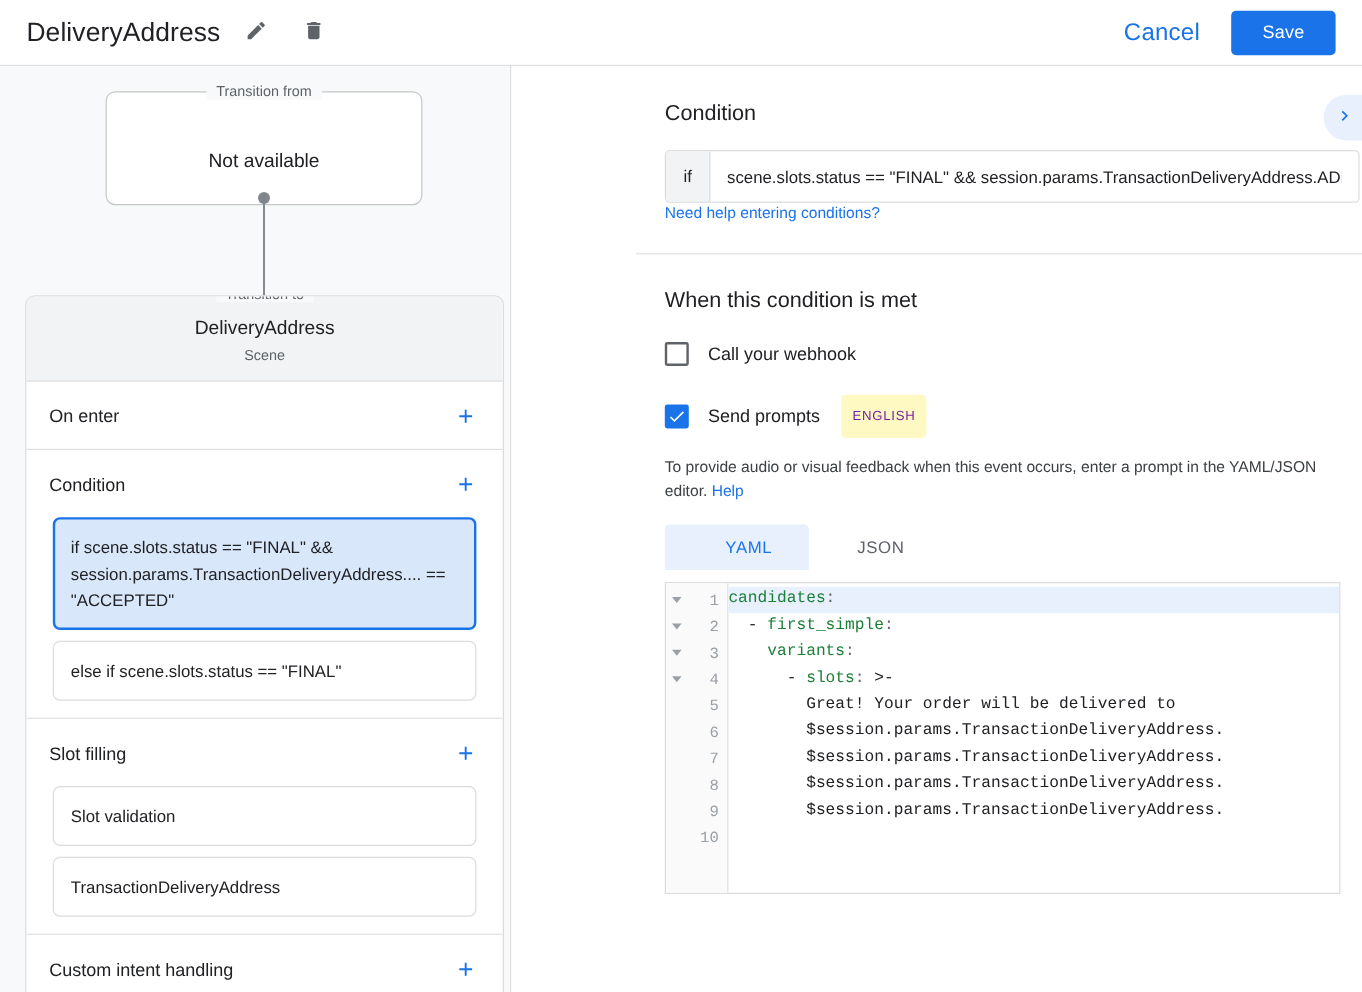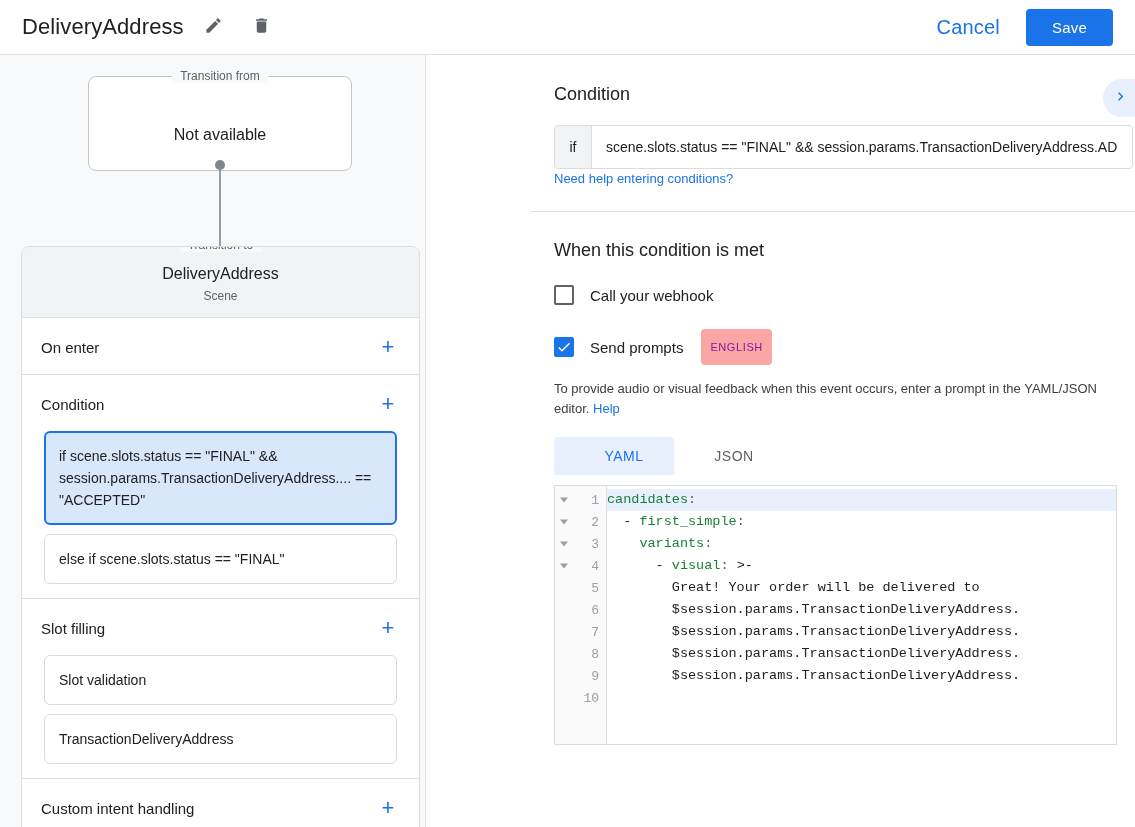--- a/index.html
+++ b/index.html
@@ -142,21 +142,21 @@
   .check-row { display: flex; align-items: center; margin-top: 24px; }
   .checkbox {
     width: 20px; height: 20px; border: 2px solid #5f6368; border-radius: 2px;
     background: #ffffff; cursor: pointer; flex: 0 0 20px;
   }
   .checkbox.checked {
     background: #1a73e8; border-color: #1a73e8; position: relative;
   }
   .check-label { font-size: 15px; color: #202124; font-weight: 500; margin-left: 16px; }
   .lang-chip {
-    margin-left: 18px; background: #fca5a5; color: #7b1fa2; font-size: 11px;
+    margin-left: 18px; background: #fef9c3; color: #7b1fa2; font-size: 11px;
     font-weight: 500; padding: 12px 9px; border-radius: 4px; letter-spacing: 0.6px;
   }
   .helper-text {
     margin-top: 14px; margin-right: 18px; font-size: 13px; color: #3c4043;
     line-height: 20px;
   }
   .helper-text a { color: #1a73e8; text-decoration: none; cursor: pointer; }
 
   .tabs { display: flex; margin-top: 18px; }
   .tab {
@@ -373,21 +373,21 @@
               <span>9</span>
             </div>
             <div class="gutter-row">
               <span>10</span>
             </div>
           </div>
         <div class="code" id="code">
             <div class="code-line active"><span class="tok-plain"></span><span class="tok-key">candidates</span><span class="tok-punc">:</span></div>
             <div class="code-line"><span class="tok-plain">  - </span><span class="tok-key">first_simple</span><span class="tok-punc">:</span></div>
             <div class="code-line"><span class="tok-plain">    </span><span class="tok-key">variants</span><span class="tok-punc">:</span></div>
-            <div class="code-line"><span class="tok-plain">      - </span><span class="tok-key">visual</span><span class="tok-punc">:</span><span class="tok-plain"> &gt;-</span></div>
+            <div class="code-line"><span class="tok-plain">      - </span><span class="tok-key">slots</span><span class="tok-punc">:</span><span class="tok-plain"> &gt;-</span></div>
             <div class="code-line"><span class="tok-plain">        </span><span class="tok-plain">Great! Your order will be delivered to</span></div>
             <div class="code-line"><span class="tok-plain">        </span><span class="tok-plain">$session.params.TransactionDeliveryAddress.</span></div>
             <div class="code-line"><span class="tok-plain">        </span><span class="tok-plain">$session.params.TransactionDeliveryAddress.</span></div>
             <div class="code-line"><span class="tok-plain">        </span><span class="tok-plain">$session.params.TransactionDeliveryAddress.</span></div>
             <div class="code-line"><span class="tok-plain">        </span><span class="tok-plain">$session.params.TransactionDeliveryAddress.</span></div>
             <div class="code-line"><span class="tok-plain"></span></div>
           </div>
       </div>
     </div>
   </div>

